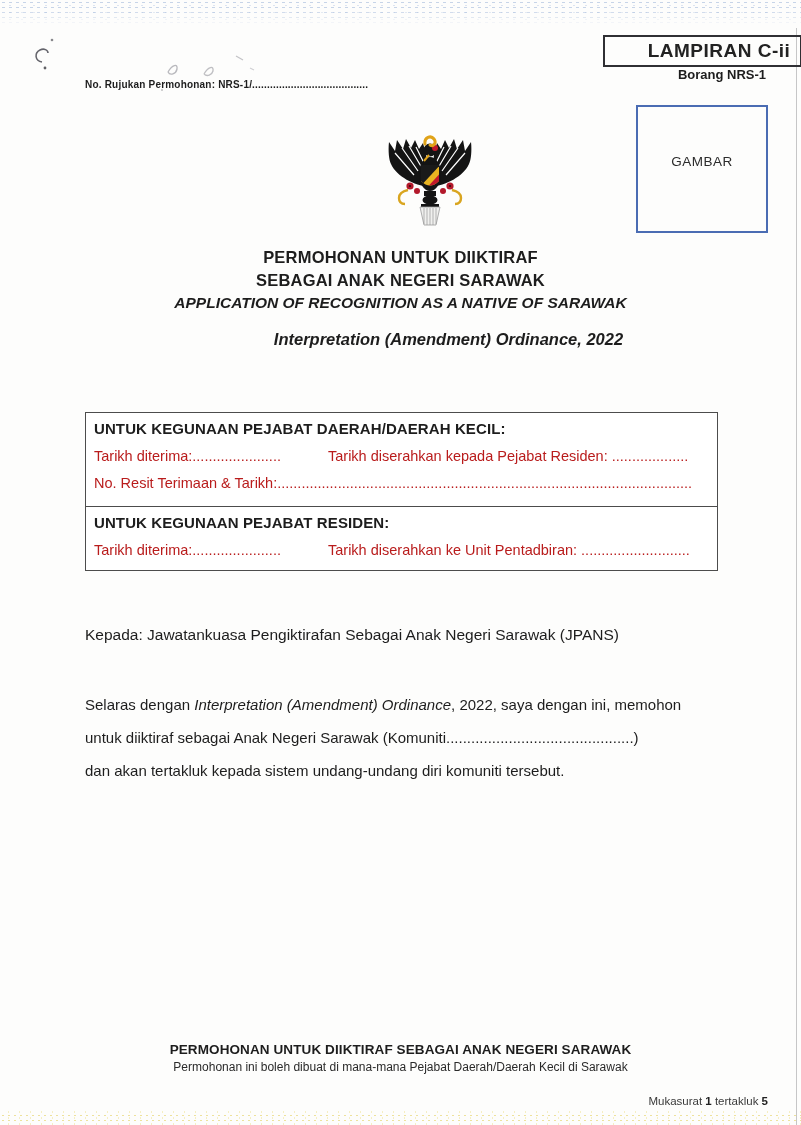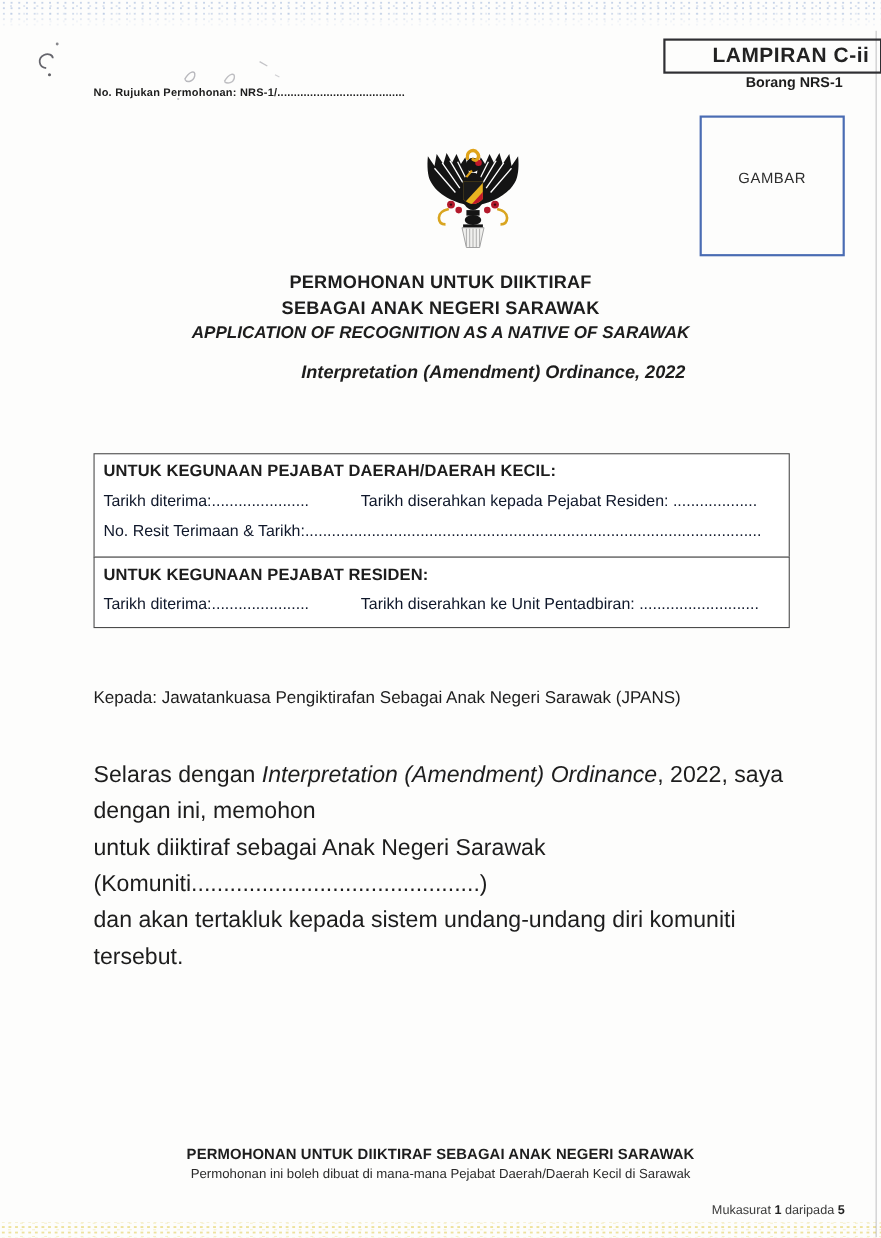--- a/index.html
+++ b/index.html
@@ -70,28 +70,28 @@
   .t3{
     position:absolute;left:0;top:330px;width:801px;text-align:center;
     font-size:16.5px;font-weight:bold;font-style:italic;padding-left:48px;
   }
 
   
   .office-boxes{position:absolute;left:85px;top:412px;width:633px;}
   .obox{border:1.5px solid #4c4c4c;background:#fff;}
   .obox2{margin-top:-1.5px;}
   .obox-head{font-size:15px;font-weight:bold;padding:7px 10px 0 8px;letter-spacing:.1px;}
-  .obox-row{font-size:14.5px;padding-left:8px;margin-top:11px;color:#0f172a;}
+  .obox-row{font-size:14.5px;padding-left:8px;margin-top:11px;color:#b91c1c;}
   .obox .last{padding-bottom:15px;}
   .obox2 .last{padding-bottom:12px;}
   .f1{display:inline-block;width:234px;}
 
   
   .addressee{position:absolute;left:85px;top:626px;font-size:15.5px;}
-  .para{position:absolute;left:85px;top:688px;width:640px;font-size:21px;line-height:33px;}
+  .para{position:absolute;left:85px;top:688px;width:640px;font-size:15px;line-height:33px;}
   .it{font-style:italic;}
 
   
   .footer-title{
     position:absolute;left:0;top:1042px;width:801px;text-align:center;
     font-size:13.5px;font-weight:bold;letter-spacing:.1px;
   }
   .footer-sub{
     position:absolute;left:0;top:1060px;width:801px;text-align:center;
     font-size:12px;color:#2a2a2a;
@@ -200,17 +200,17 @@
     <div><span>Selaras dengan </span><span class="it">Interpretation (Amendment) Ordinance</span><span>, 2022, saya dengan ini, memohon</span></div>
     <div>untuk diiktiraf sebagai Anak Negeri Sarawak (Komuniti.............................................)</div>
     <div>dan akan tertakluk kepada sistem undang-undang diri komuniti tersebut.</div>
   </div>
 
   <div class="footer-title">PERMOHONAN UNTUK DIIKTIRAF SEBAGAI ANAK NEGERI SARAWAK</div>
   <div class="footer-sub">Permohonan ini boleh dibuat di mana-mana Pejabat Daerah/Daerah Kecil di Sarawak</div>
   <div class="pagenum">
     <span>Mukasurat</span>
     <b>1</b>
-    <span>daripada</span>
+    <span>tertakluk</span>
     <b>5</b>
   </div>
 
 </div>
 
 </body></html>

